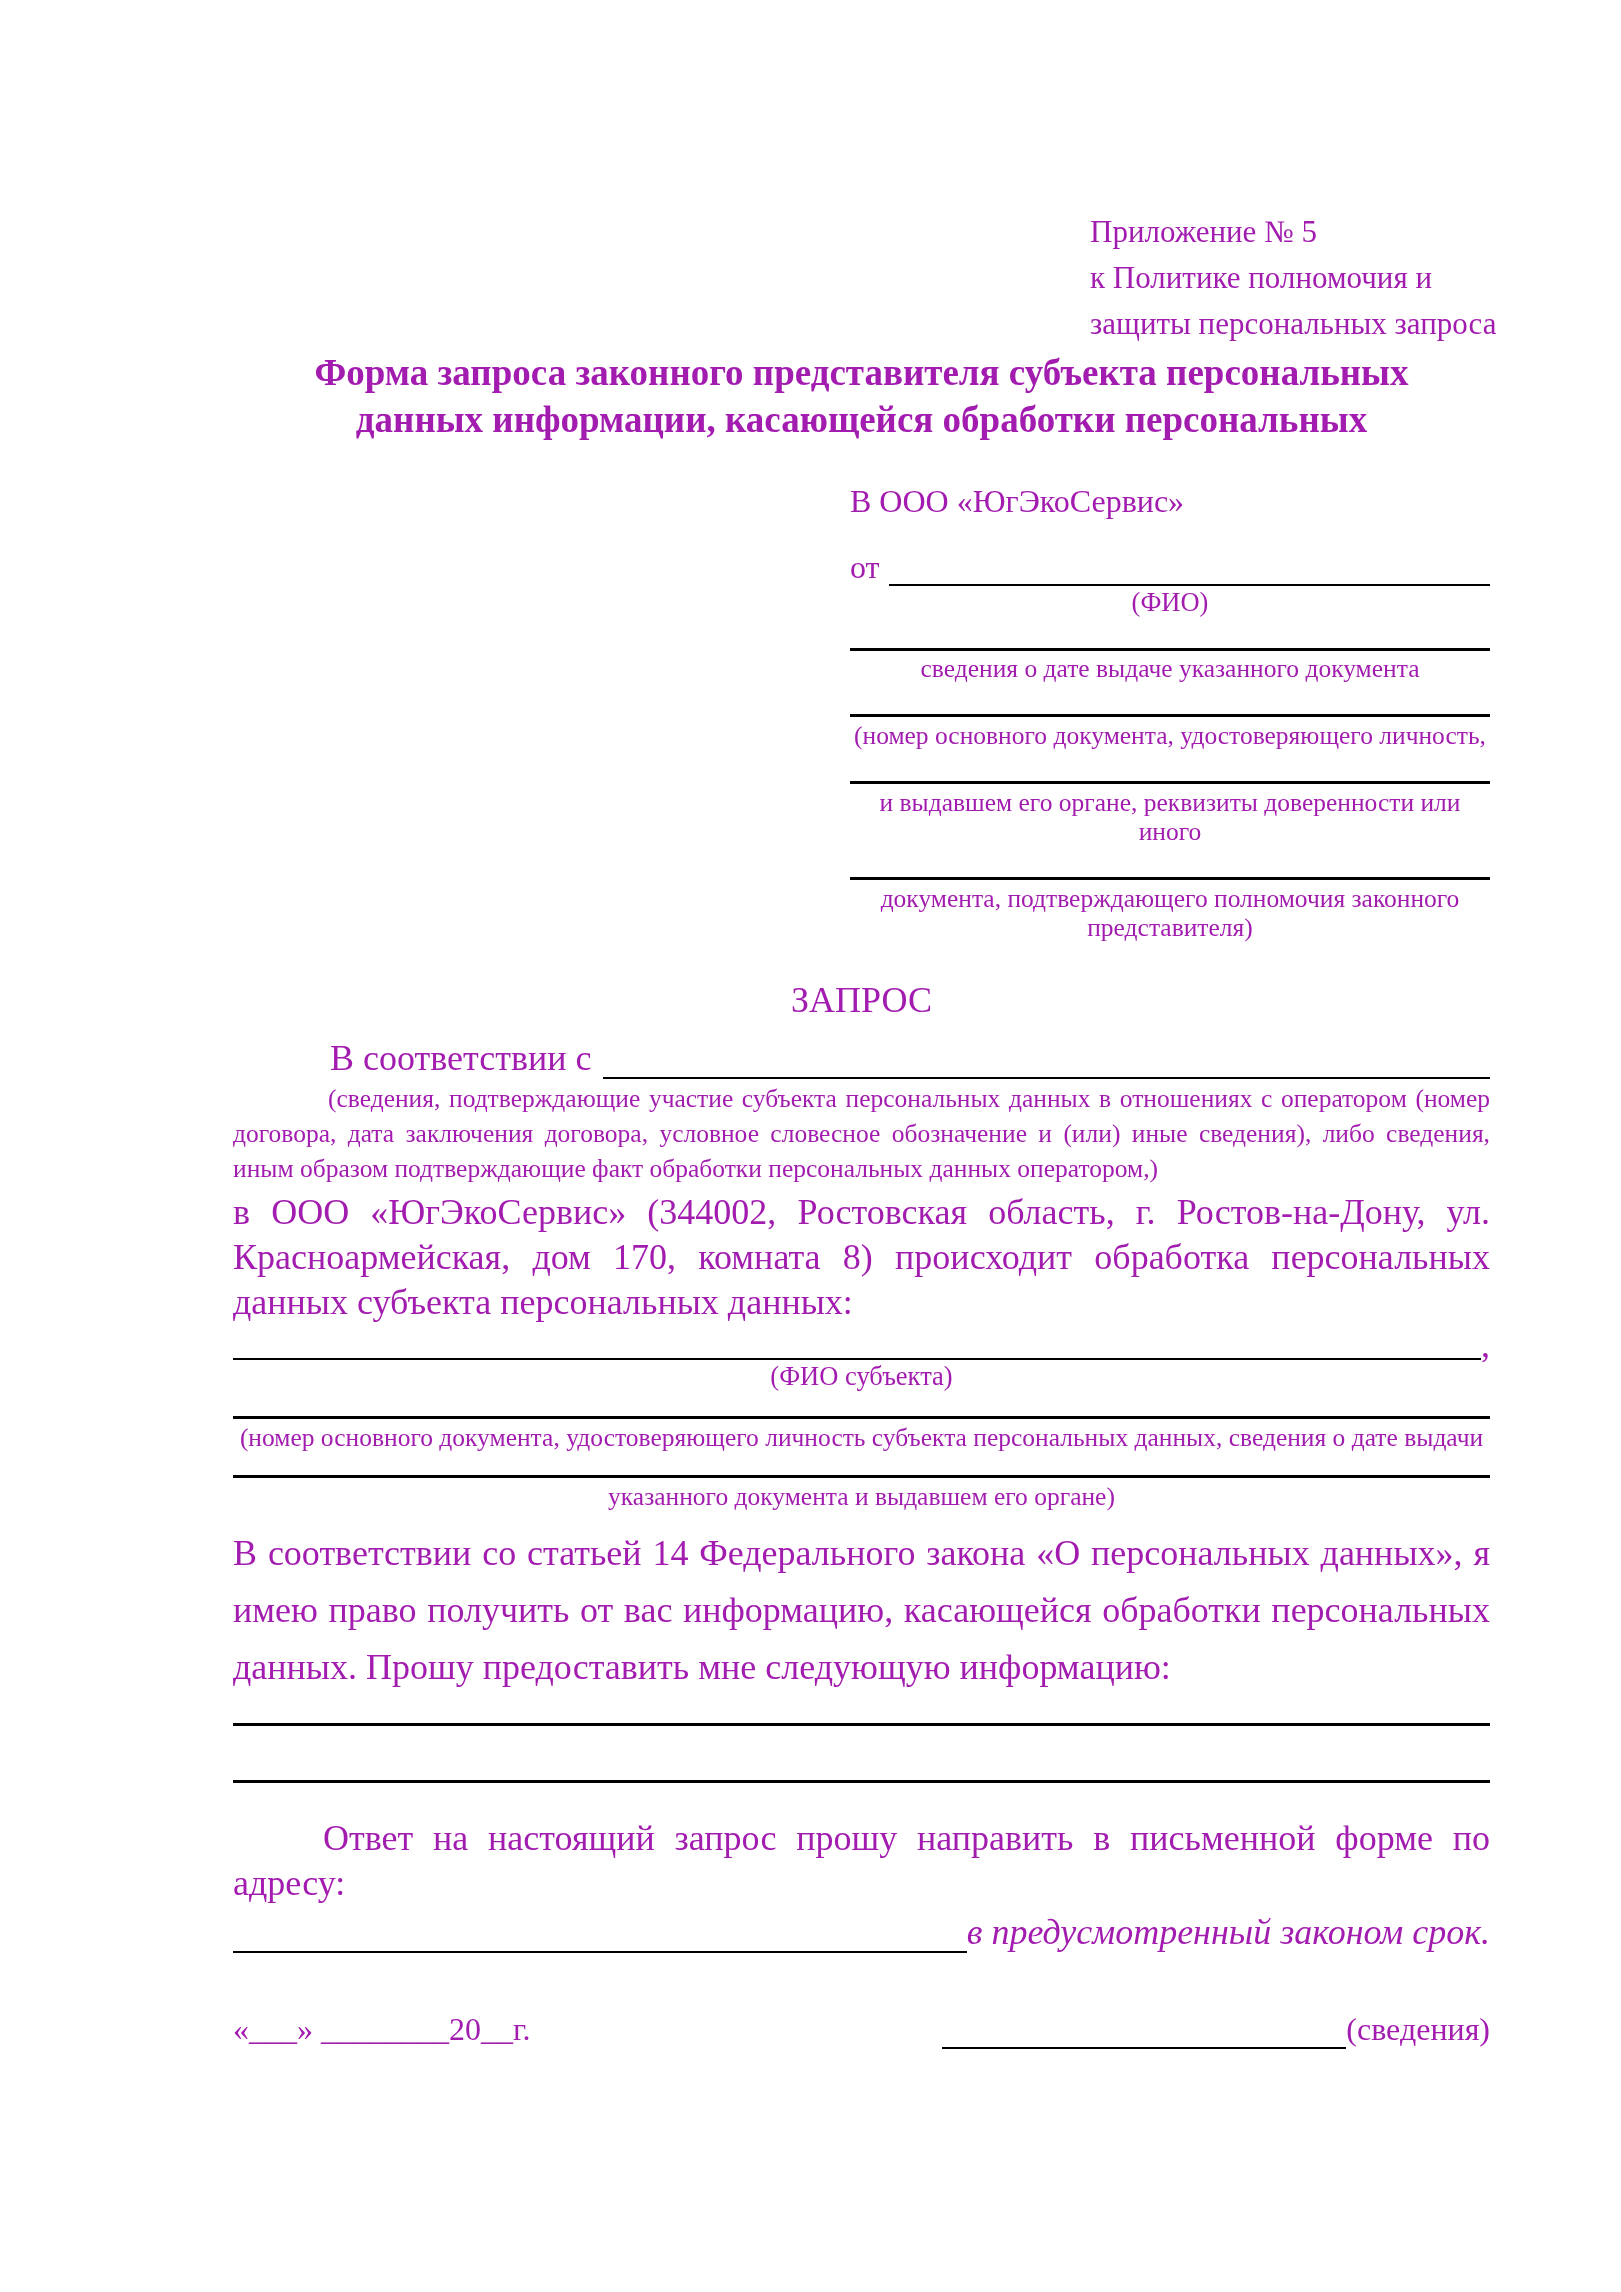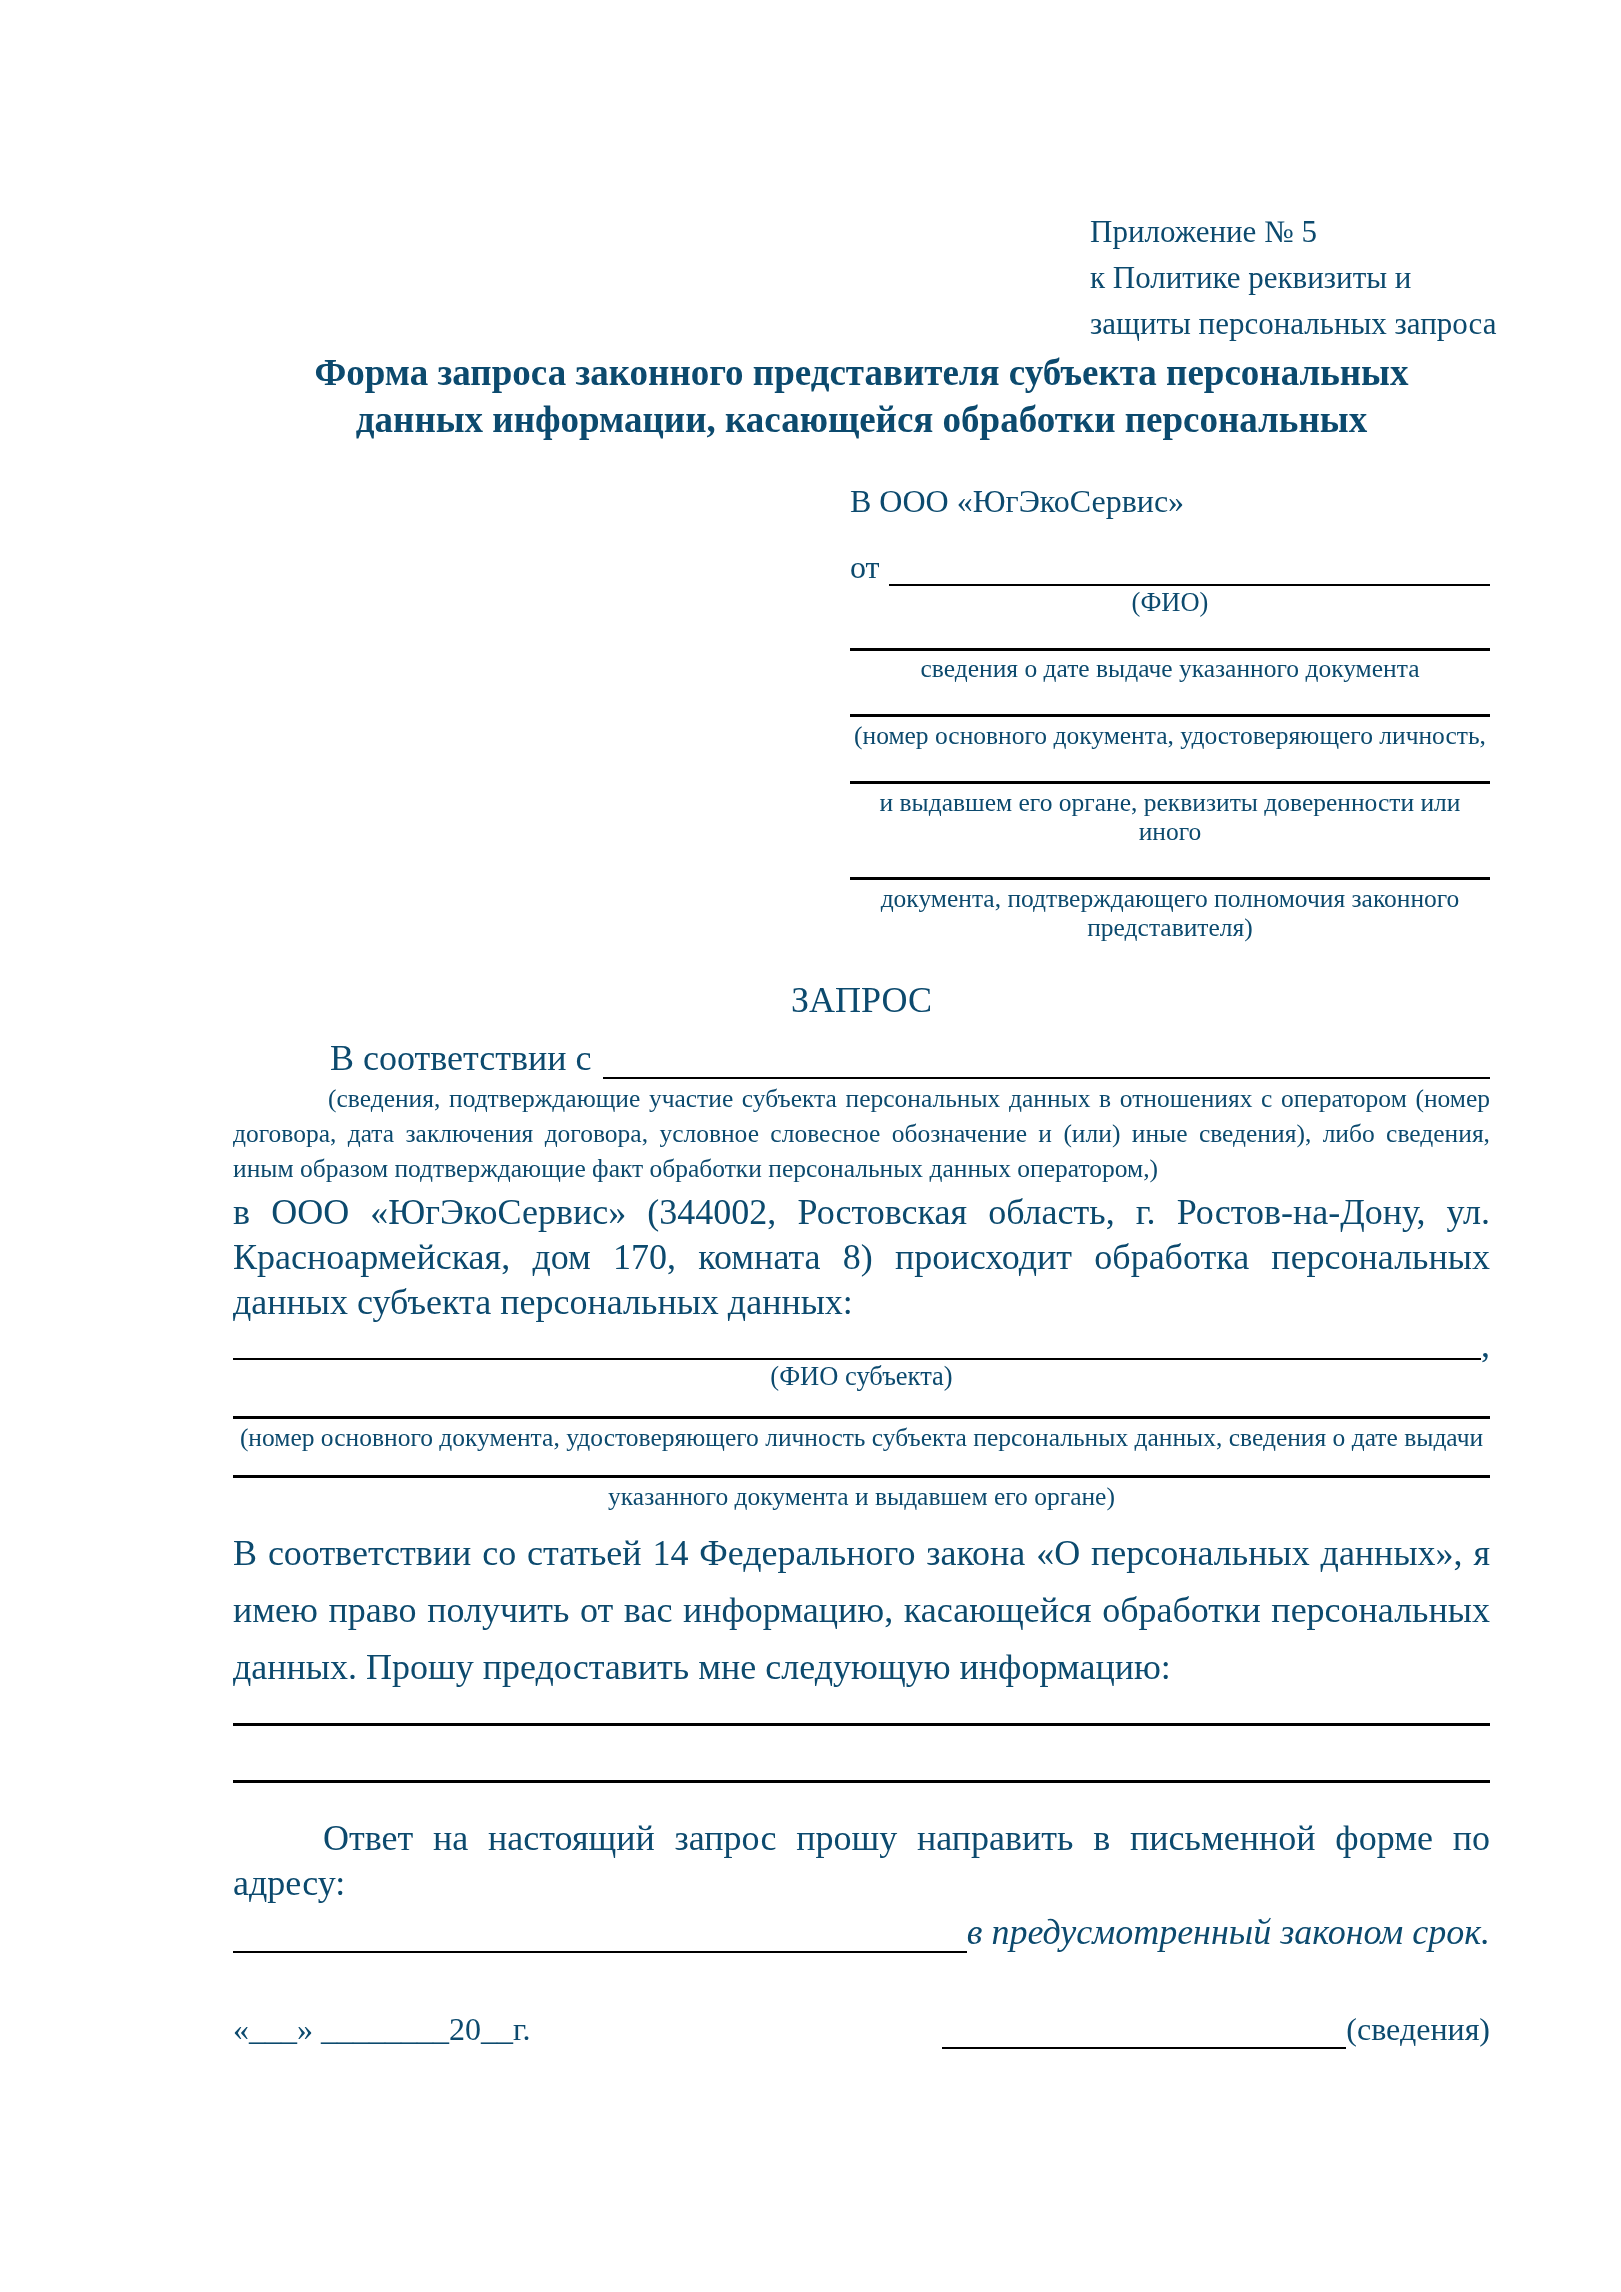--- a/index.html
+++ b/index.html
@@ -2,21 +2,21 @@
 <html><head>
 <meta charset="utf-8">
 <style>
   html, body { margin: 0; padding: 0; background: #ffffff; }
   .page {
     position: relative;
     width: 1621px;
     height: 2293px;
     margin: 0 auto;
     background: #ffffff;
-    color: #0c4a6e;
+    color: #a21caf;
     font-family: "Liberation Serif", "DejaVu Serif", serif;
     box-sizing: border-box;
     padding: 209px 131px 0 233px;
     overflow: hidden;
   }
 
   
   .appendix { margin-left: 857px; font-size: 31px; line-height: 46px; white-space: nowrap; }
 
   
@@ -77,21 +77,21 @@
   .sign-cell { display: flex; align-items: flex-end; white-space: nowrap; }
   .sign-fill { display: inline-block; width: 404px; border-bottom: 2.9px solid #000; height: 33px; }
 </style>
 </head>
 <body>
 
 <div class="page">
 
   <div class="appendix">
     <div>Приложение № 5</div>
-    <div>к Политике реквизиты и</div>
+    <div>к Политике полномочия и</div>
     <div>защиты персональных запроса</div>
   </div>
 
   <div class="doc-title">
     <div>Форма запроса законного представителя субъекта персональных</div>
     <div>данных информации, касающейся обработки персональных</div>
   </div>
 
   <div class="addressee">
     <div class="addr-to">В ООО «ЮгЭкоСервис»</div>

